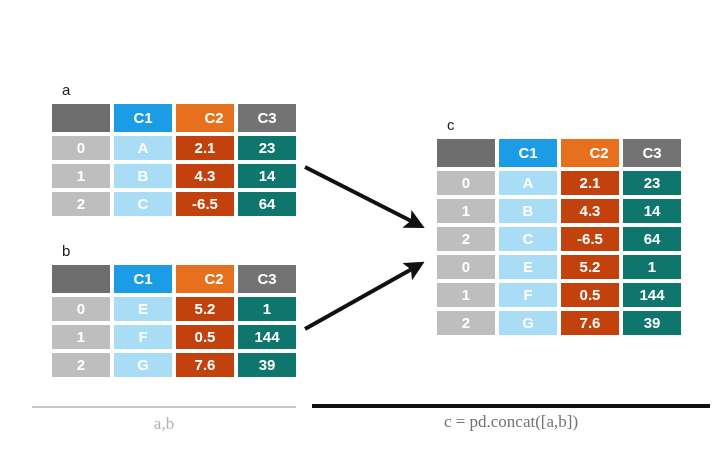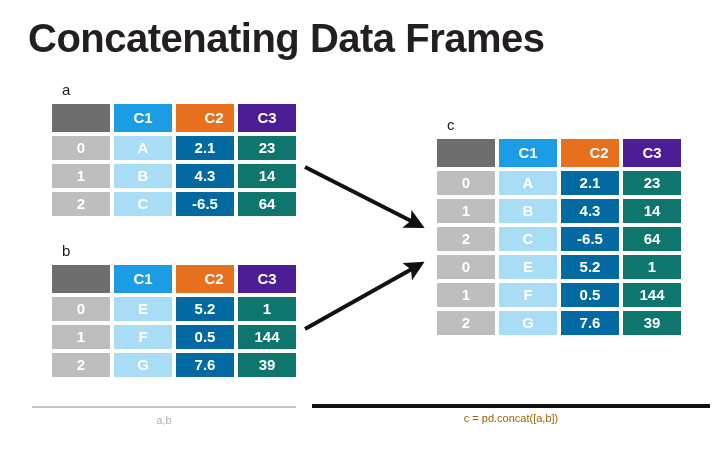--- a/index.html
+++ b/index.html
@@ -61,25 +61,25 @@
     white-space: nowrap;
   }
   .cell.h {
     height: 28px;
     line-height: 28px;
   }
   
   .h-idx { background: #6e6e6e; }
   .h-c1  { background: #1b9ce5; }
   .h-c2  { background: #e7701e; padding-left: 18px; }
-  .h-c3  { background: #4c1d95; }
+  .h-c3  { background: #737373; }
   
   .b-idx { background: #bebebe; }
   .b-c1  { background: #a9dcf5; }
-  .b-c2  { background: #0369a1; }
+  .b-c2  { background: #c2410c; }
   .b-c3  { background: #0f766e; }
 
   
   .arrows {
     position: absolute;
     left: 0;
     top: 0;
     width: 720px;
     height: 453px;
     pointer-events: none;
@@ -92,33 +92,32 @@
     background: #c7c7c7;
   }
   .rule-dark {
     position: absolute;
     height: 4px;
     background: #111111;
   }
   .caption {
     position: absolute;
     text-align: center;
-    font-family: Liberation Sans, sans-serif;
-    font-size: 11px;
+    font-family: Liberation Serif, serif;
+    font-size: 17px;
     white-space: nowrap;
   }
   .caption-left  { color: #b3b3b3; }
-  .caption-right { color: #a16207; }
+  .caption-right { color: #737373; }
 </style>
 </head>
 <body>
 
 <div id="slide">
 
-  <div class="title">Concatenating Data Frames</div>
 
   <div class="frame" style="left:52px; top:104px;">
     <div class="frame-label">a</div>
     <div class="grid">
       <div class="cell h h-idx"></div>
       <div class="cell h h-c1">C1</div>
       <div class="cell h h-c2">C2</div>
       <div class="cell h h-c3">C3</div>
 
       <div class="cell b-idx">0</div>

